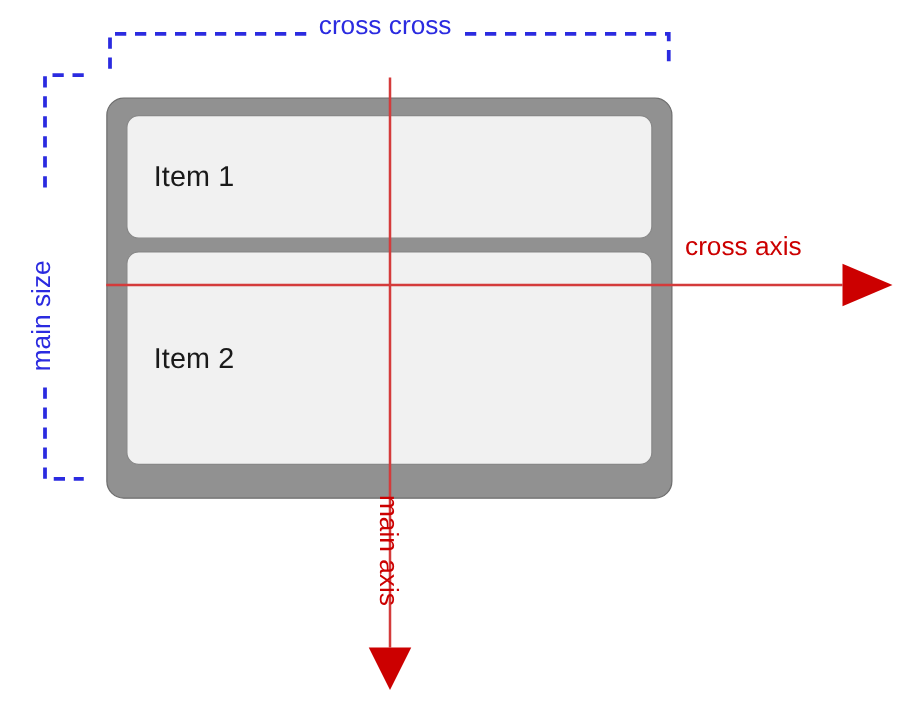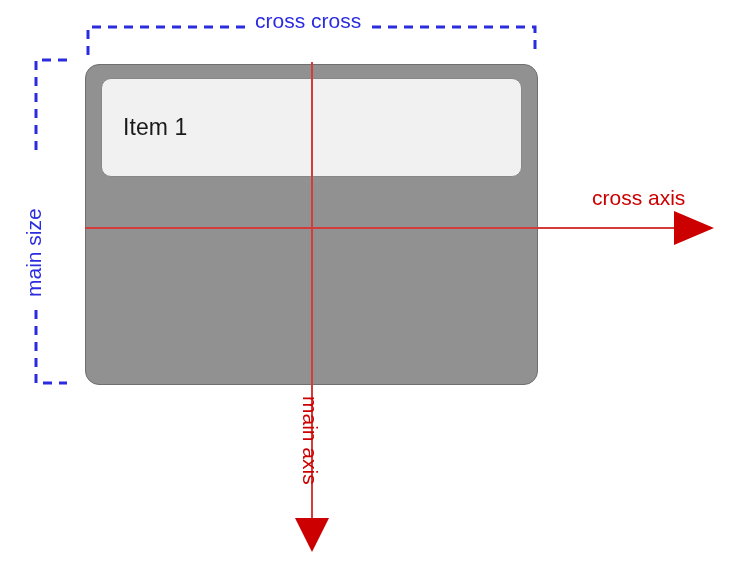--- a/index.html
+++ b/index.html
@@ -20,21 +20,21 @@
   #stage svg.layer {
     position: absolute;
     left: 0;
     top: 0;
     width: 736px;
     height: 578px;
   }
   .flex-container {
     position: absolute;
     left: 85px;
-    top: 64px;
+    top: 78px;
     width: 453px;
     height: 321px;
     box-sizing: border-box;
     background: #919191;
     border-radius: 14px;
     border: 1px solid #6f6f6f;
     padding: 13px 15px 13px 15px;
     display: flex;
     flex-direction: column;
     gap: 10px;
@@ -61,21 +61,20 @@
     position: absolute;
     color: #cc0000;
     font-size: 21px;
     font-family: "Liberation Sans", sans-serif;
     white-space: nowrap;
     z-index: 4;
   }
   #cross-axis-label {
     left: 548px;
     top: 186px;
-    margin-left: 44px;
   }
   #main-axis-label {
     left: 322px;
     top: 396px;
     transform: rotate(90deg);
     transform-origin: left top;
   }
   .size-label {
     position: absolute;
     color: #2b2be0;
@@ -96,20 +95,23 @@
   }
 </style>
 </head>
 <body>
 
 <div id="stage">
 
   <div class="flex-container">
     <div class="flex-item item-1">
       <span>Item 1</span>
+    </div>
+    <div class="flex-item item-2">
+      <span>Item 2</span>
     </div>
   </div>
 
   <svg class="layer" viewBox="0 0 736 578" xmlns="http://www.w3.org/2000/svg" style="z-index:3;">
     <defs>
       <marker id="arrow-right" viewBox="0 0 10 10" refX="9.5" refY="5" markerWidth="7" markerHeight="7" orient="auto-start-reverse" markerUnits="userSpaceOnUse">
         <path d="M 0 0 L 10 5 L 0 10 z" fill="#cc0000"></path>
       </marker>
     </defs>
 

